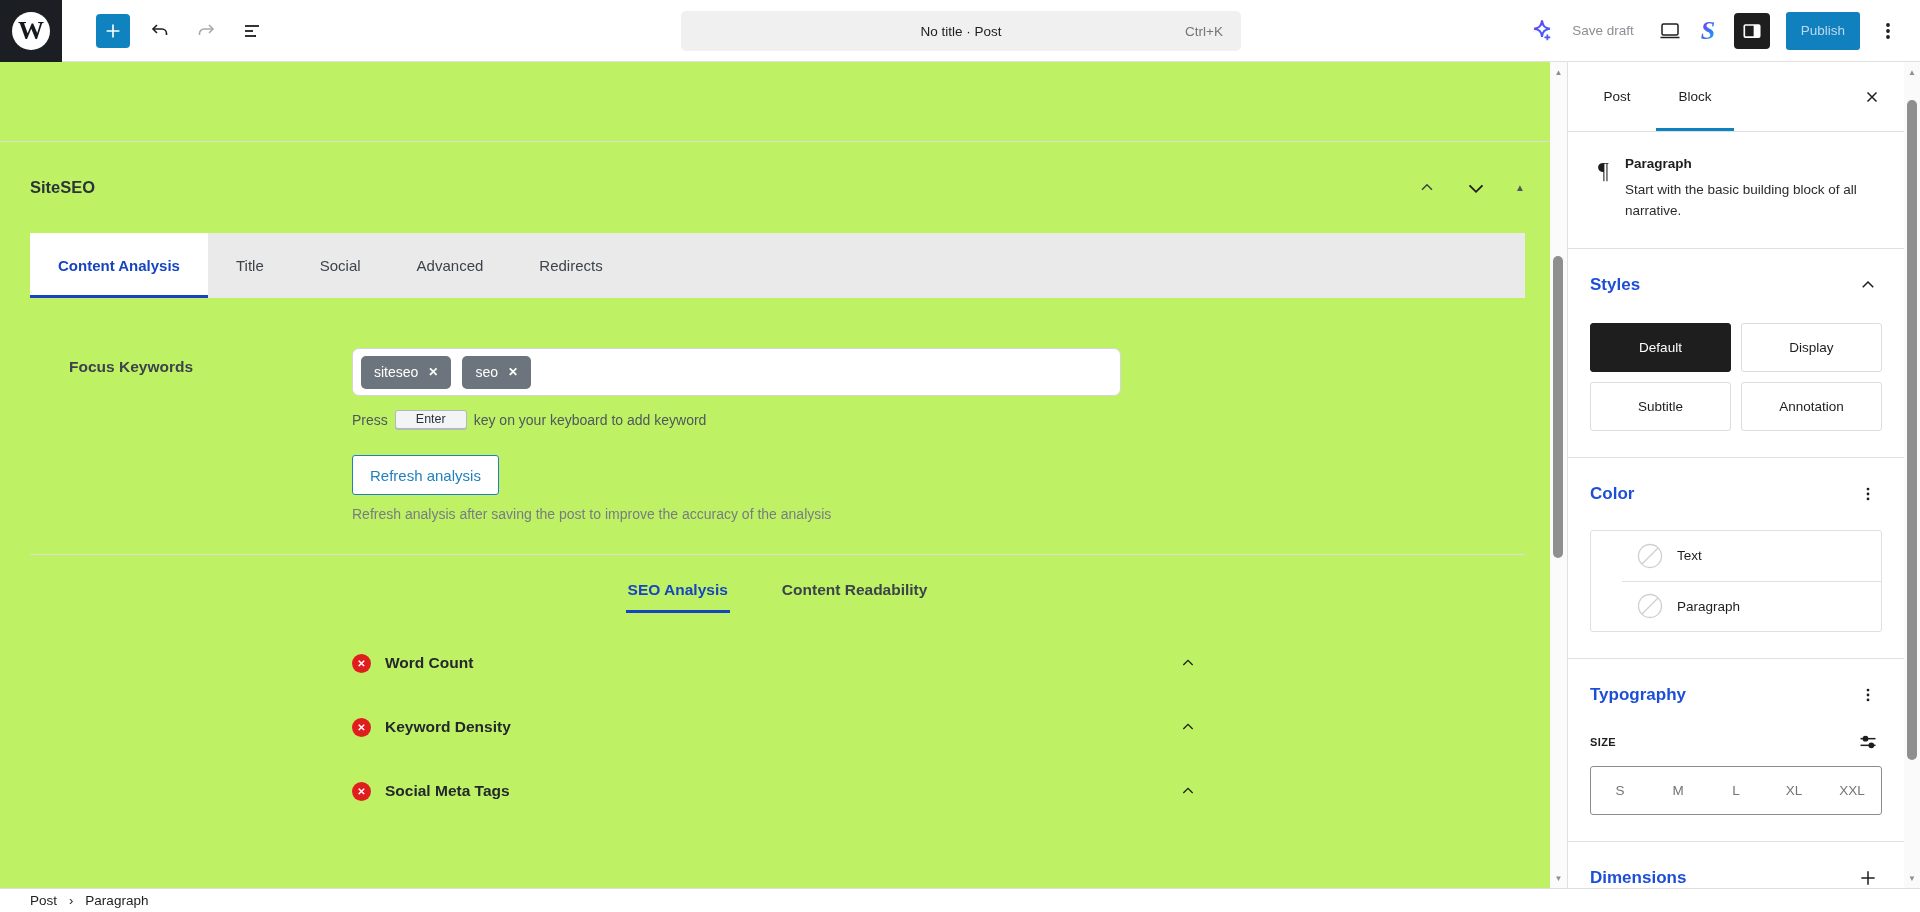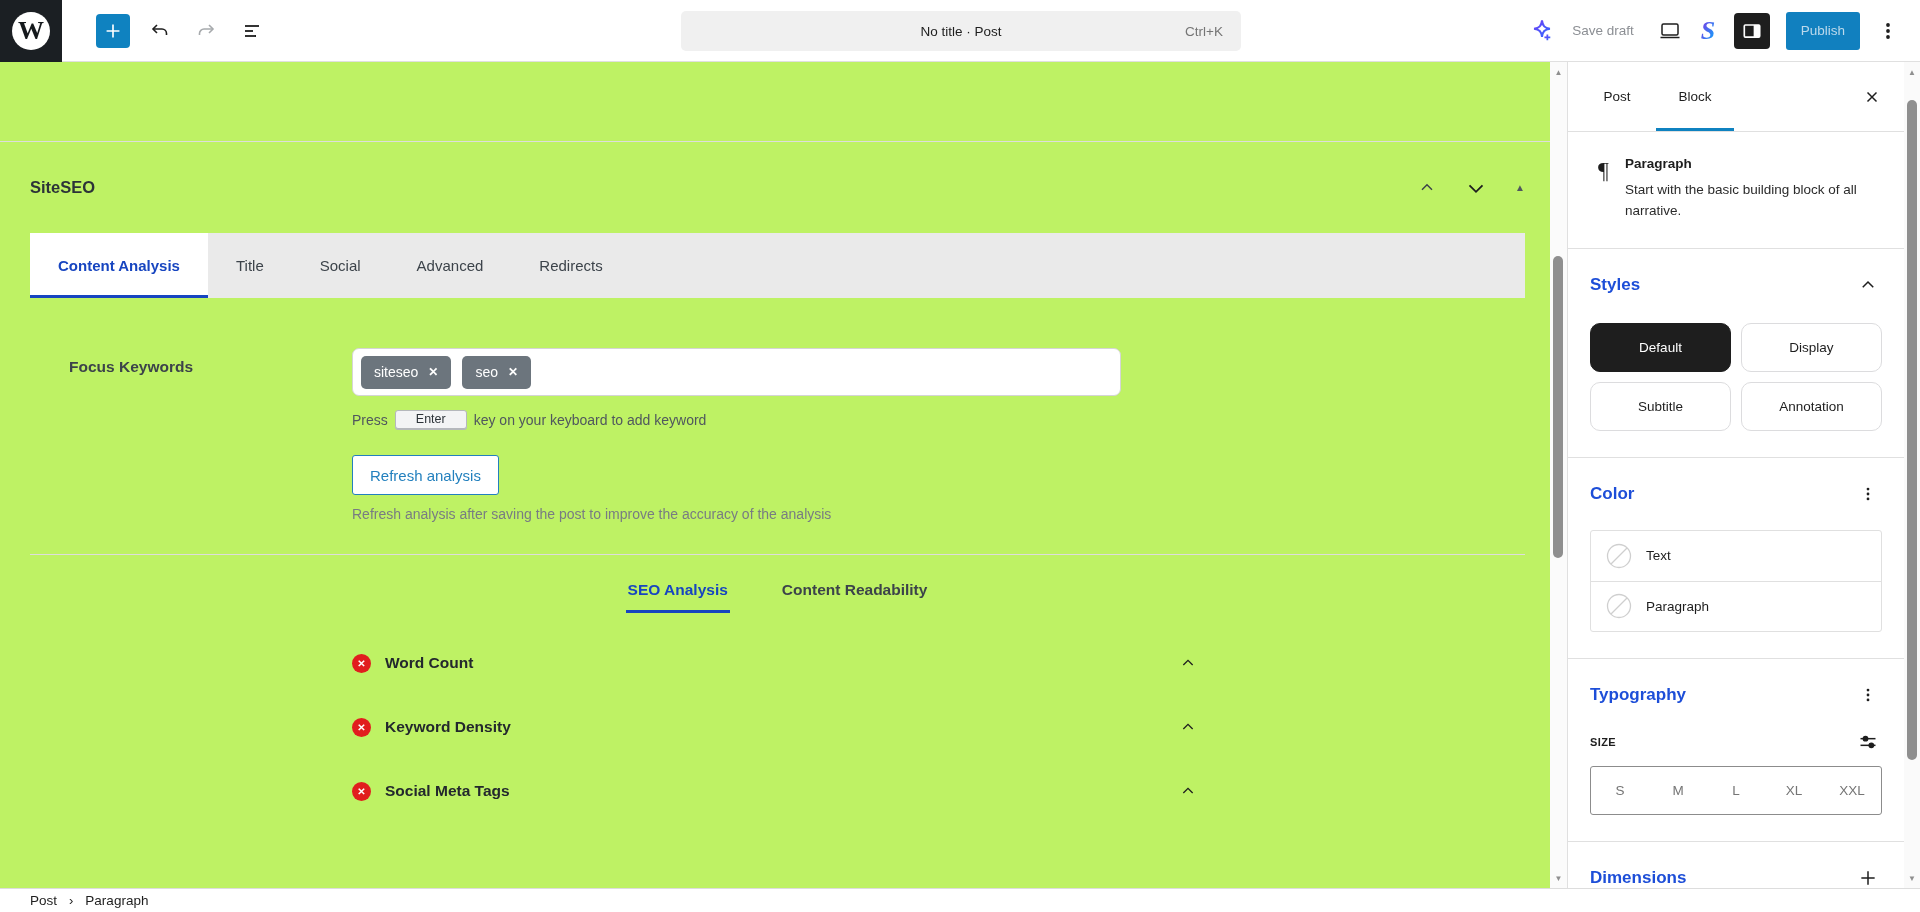--- a/index.html
+++ b/index.html
@@ -112,25 +112,25 @@
   .para-glyph { font-size:24px; color:#1e1e1e; font-family:"Liberation Serif", serif; line-height:1; padding-top:2px; }
   .block-card-title { font-size:13.5px; font-weight:700; color:#1e1e1e; }
   .block-card-desc { margin-top:9px; font-size:13.5px; color:#2b2b2b; line-height:1.55; max-width:250px; }
 
   .panel { padding:22px 22px 26px; border-bottom:1px solid #e0e0e0; }
   .panel-head { display:flex; align-items:center; justify-content:space-between; }
   .panel-title { font-size:17px; font-weight:600; color:#1d4ed8; }
   .panel-btn { background:none; border:none; cursor:pointer; display:grid; place-items:center; width:28px; height:28px; }
 
   .styles-grid { margin-top:24px; display:grid; grid-template-columns:1fr 1fr; gap:10px; }
-  .style-btn { height:49px; background:#fff; border:1px solid #dcdcde; border-radius:10px; font-size:13.5px;
+  .style-btn { height:49px; background:#fff; border:1px solid #dcdcde; border-radius:3px; font-size:13.5px;
                color:#1e1e1e; cursor:pointer; font-family:"Liberation Sans", sans-serif; }
   .style-btn.selected { background:#1e1e1e; border-color:#1e1e1e; color:#fff; }
 
-  .color-group { margin-top:22px; border:1px solid #e0e0e0; border-radius:3px; }
+  .color-group { margin-top:22px; border:1px solid #e0e0e0; border-radius:3px;padding-left:31px; }
   .color-row { height:50px; display:flex; align-items:center; gap:14px; padding-left:15px; cursor:pointer; }
   .color-row + .color-row { border-top:1px solid #e0e0e0; }
   .color-row-label { font-size:13.5px; color:#1e1e1e; }
 
   .size-row { margin-top:19px; display:flex; align-items:center; justify-content:space-between; }
   .size-label { font-size:11px; font-weight:700; letter-spacing:.4px; color:#1e1e1e; }
   .size-seg { margin-top:10px; border:1px solid #8c8c8c; border-radius:3px; height:49px; display:flex; }
   .size-cell { flex:1; background:none; border:none; font-size:13.5px; color:#757575; cursor:pointer; }
 
   .dim-panel { border-bottom:none; padding-bottom:40px; }

